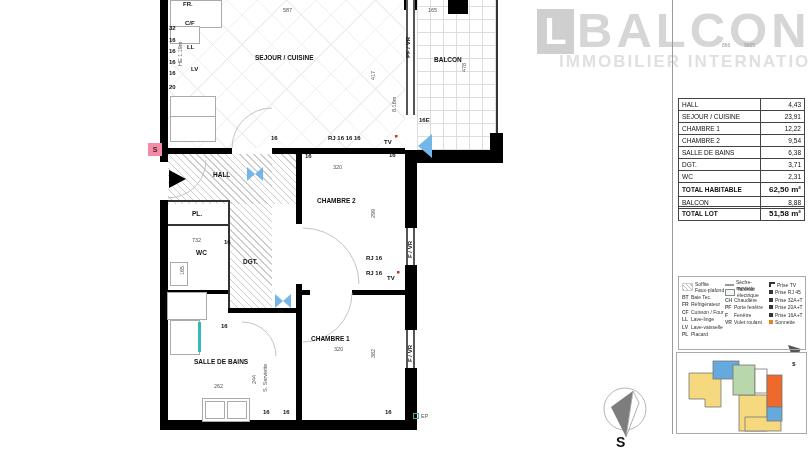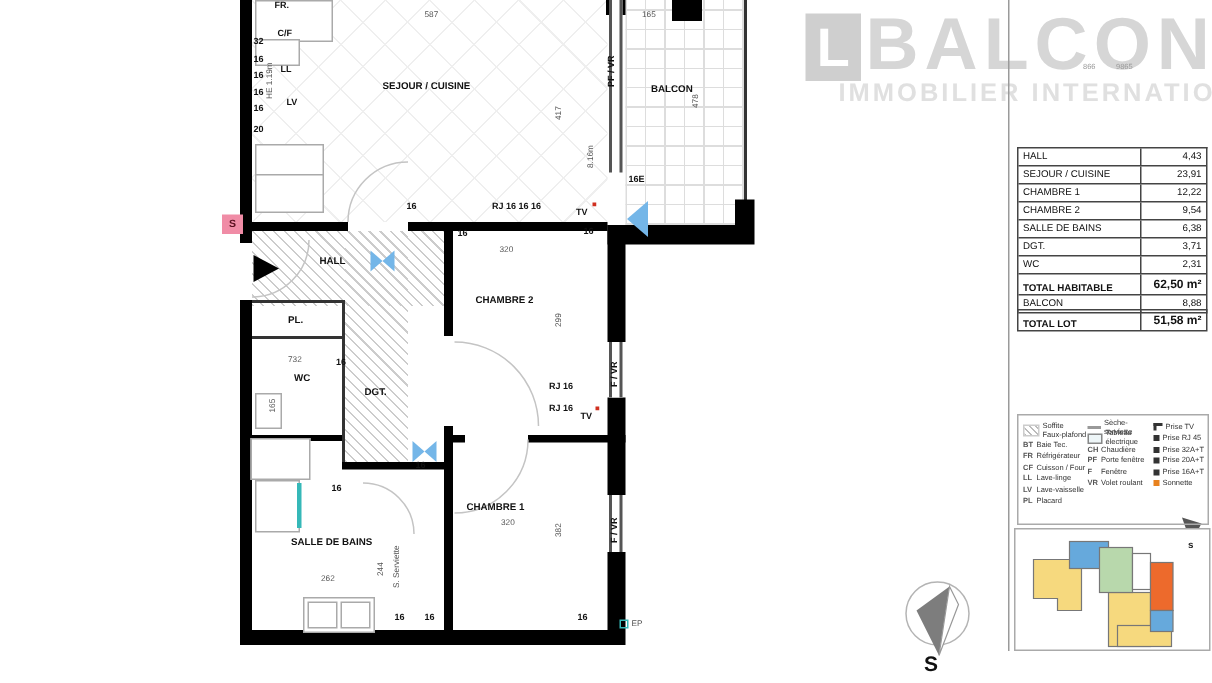--- a/index.html
+++ b/index.html
@@ -17,21 +17,21 @@
   
   .vdiv{position:absolute;left:672px;top:0;width:1px;height:434px;background:#9a9a9a;}
   .hdr{position:absolute;left:676px;top:36px;width:128px;text-align:center;}
   .hdr .t1{font-size:7.5px;font-weight:bold;margin-top:8px;}
   .hdr .t2{font-size:6.5px;font-weight:bold;margin-top:5px;}
   .refnum{position:absolute;top:42px;font-size:5px;color:#999;}
   .atable{position:absolute;left:678px;top:98px;width:125px;border:1px solid #444;border-bottom:none;}
   .trow{display:flex;align-items:center;height:11px;border-bottom:1px solid #444;font-size:6.5px;}
   .trow .tl{flex:1;padding-left:3px;}
   .trow .tvv{width:40px;text-align:right;padding-right:3px;border-left:1px solid #444;line-height:11px;height:11px;}
-  .trow.bold{height:13px;font-weight:bold;align-items:flex-end;}
+  .trow.bold{height:13px;font-weight:bold;}
   .trow.bold .tvv{font-size:8px;height:13px;line-height:13px;}
   .totrow{position:absolute;left:678px;top:206px;width:125px;border:1px solid #444;}
   .totrow .trow{border-bottom:none;}
   
   .legend{position:absolute;left:678px;top:276px;width:126px;height:72px;border:1px solid #aaa;}
   .lcol{position:absolute;top:4px;}
   #legend-col0{left:3px;width:44px;}
   #legend-col1{left:46px;width:44px;}
   #legend-col2{left:90px;width:36px;}
   .lgi{display:flex;align-items:center;height:7.5px;font-size:5px;color:#333;white-space:pre-line;}

